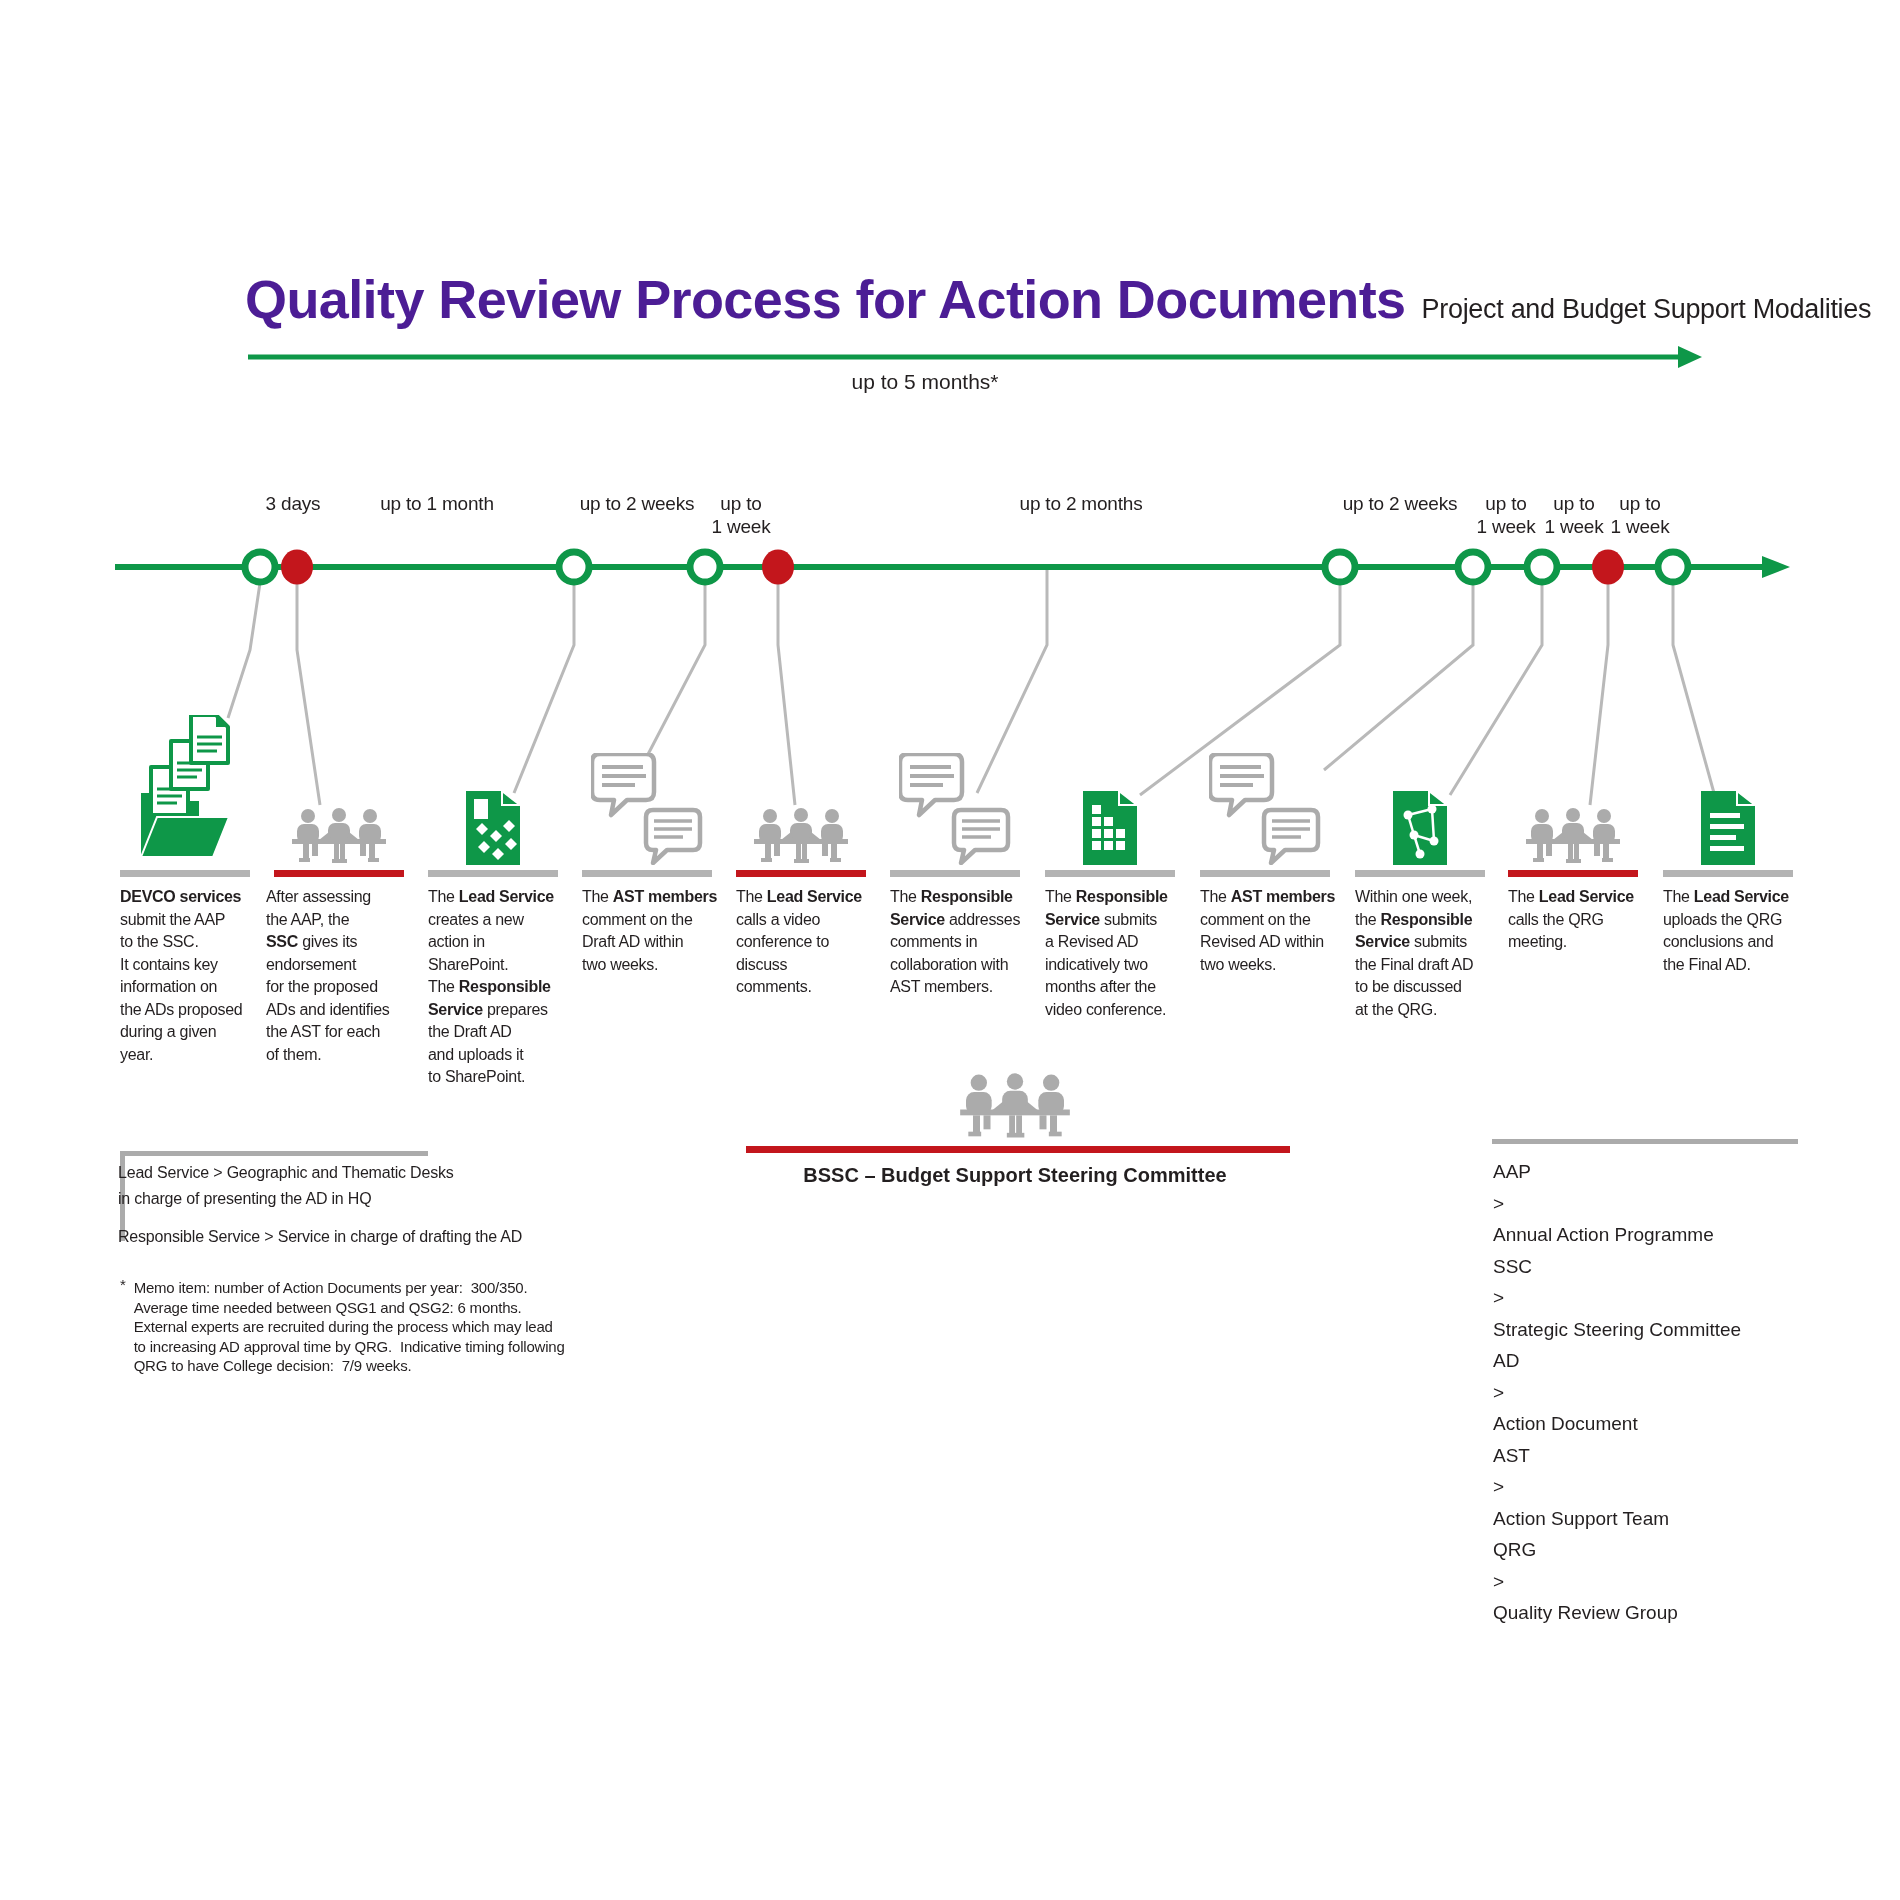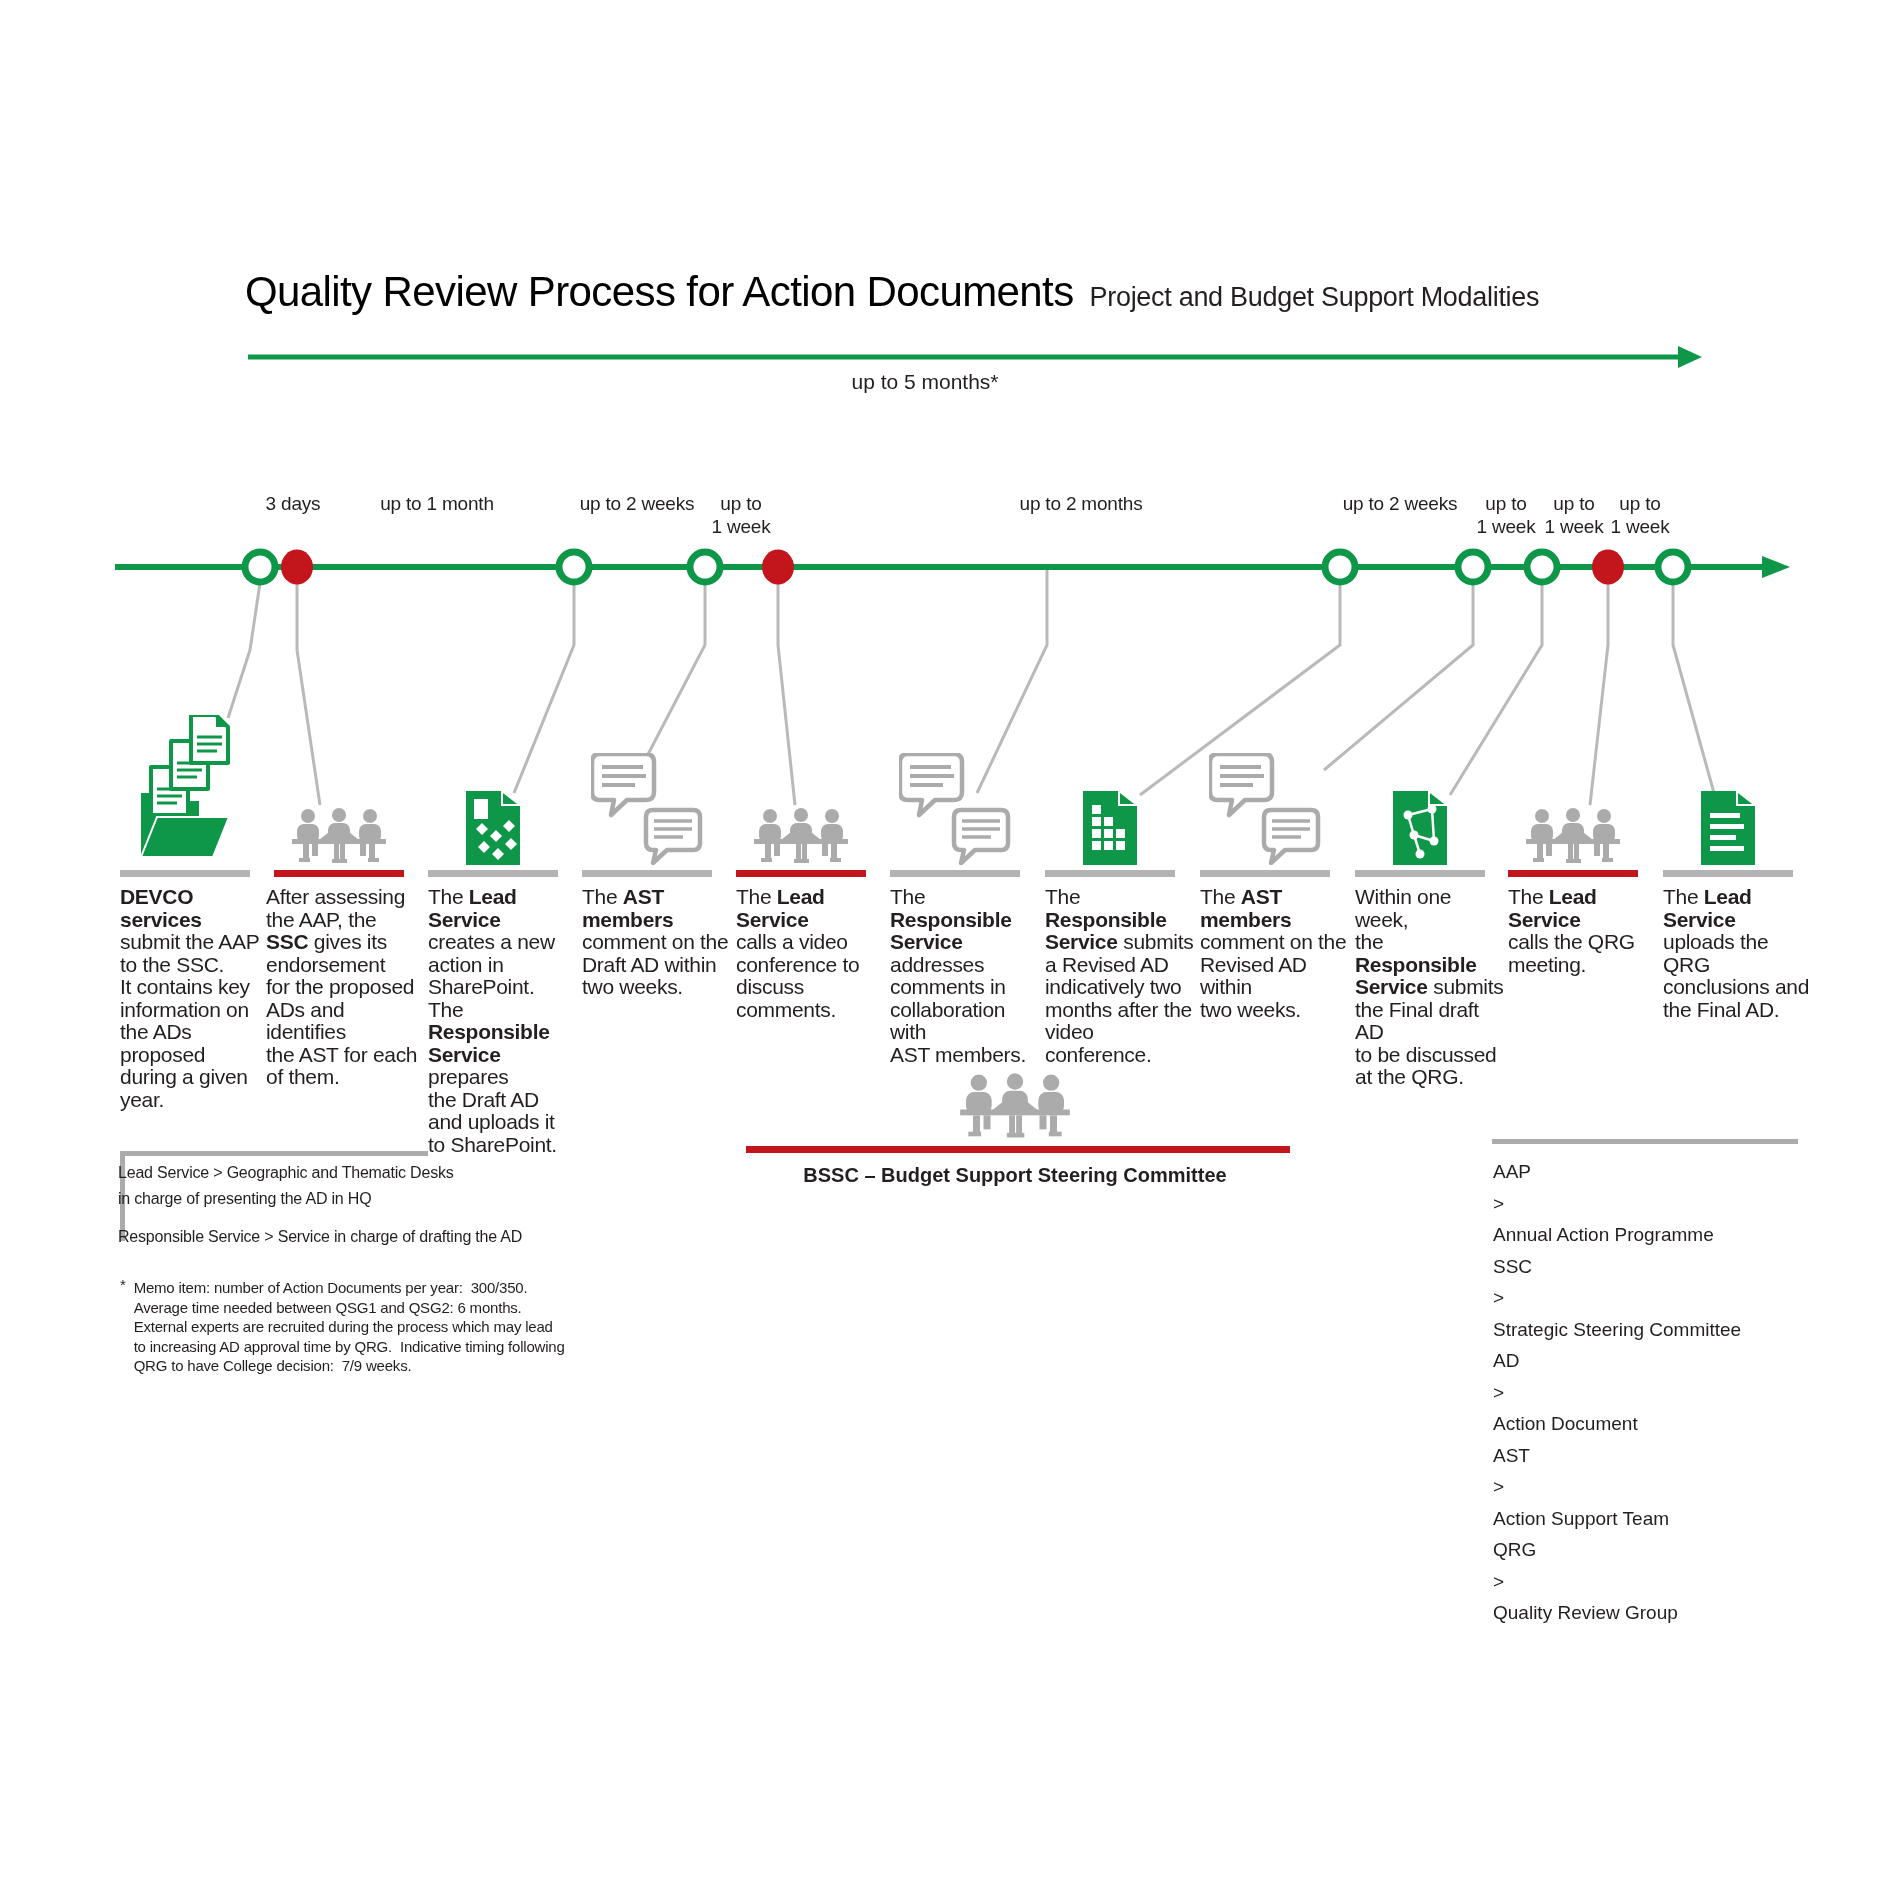--- a/index.html
+++ b/index.html
@@ -1,33 +1,33 @@
 <!DOCTYPE html>
 <html><head>
 <meta charset="utf-8">
 <style>
   html,body{margin:0;padding:0;background:#ffffff;}
   #stage{position:relative;width:1900px;height:1900px;background:#fff;overflow:hidden;
          font-family:"Liberation Sans",sans-serif;color:#231F20;}
   #overlay{position:absolute;left:0;top:0;width:1900px;height:1900px;}
 
   .title-row{position:absolute;left:245px;top:268px;display:flex;align-items:baseline;white-space:nowrap;}
-  .main-title{font-size:42px;font-weight:normal;color:#000000;letter-spacing:-0.6px;}
+  .main-title{font-size:54px;font-weight:bold;color:#4c1d95;letter-spacing:-0.6px;}
   .sub-title{font-size:27px;font-weight:normal;color:#231F20;margin-left:16px;letter-spacing:-0.3px;}
 
   .arrow-label{position:absolute;top:370px;left:925px;transform:translateX(-50%);
                font-size:21px;color:#231F20;}
 
   .duration{position:absolute;top:492px;transform:translateX(-50%);text-align:center;
             font-size:19px;line-height:23px;letter-spacing:-0.2px;color:#231F20;white-space:pre-line;}
 
   .step-bar{position:absolute;top:870px;width:130px;height:7px;}
   .step-bar.gray{background:#B3B3B3;}
   .step-bar.red{background:#C3161C;}
-  .step-text{position:absolute;top:886px;width:152px;font-size:21px;line-height:22.5px;
+  .step-text{position:absolute;top:886px;width:152px;font-size:16px;line-height:22.5px;
              letter-spacing:-0.3px;color:#231F20;white-space:pre-line;}
   .step-text b{font-weight:bold;}
   .step-icon{position:absolute;}
   .step-icon svg{display:block;}
 
   .connector{fill:none;stroke:#B9B9B9;stroke-width:3px;}
 
   .bssc-icon{position:absolute;left:1015px;top:1072px;transform:translateX(-50%);}
   .bssc-line{position:absolute;left:746px;top:1146px;width:544px;height:7px;background:#C3161C;}
   .bssc-label{position:absolute;left:1015px;top:1164px;transform:translateX(-50%);

